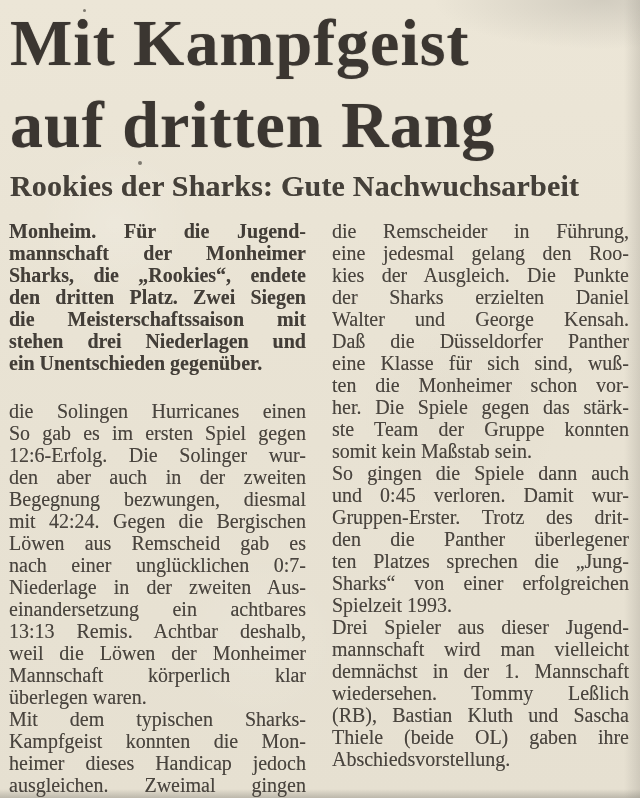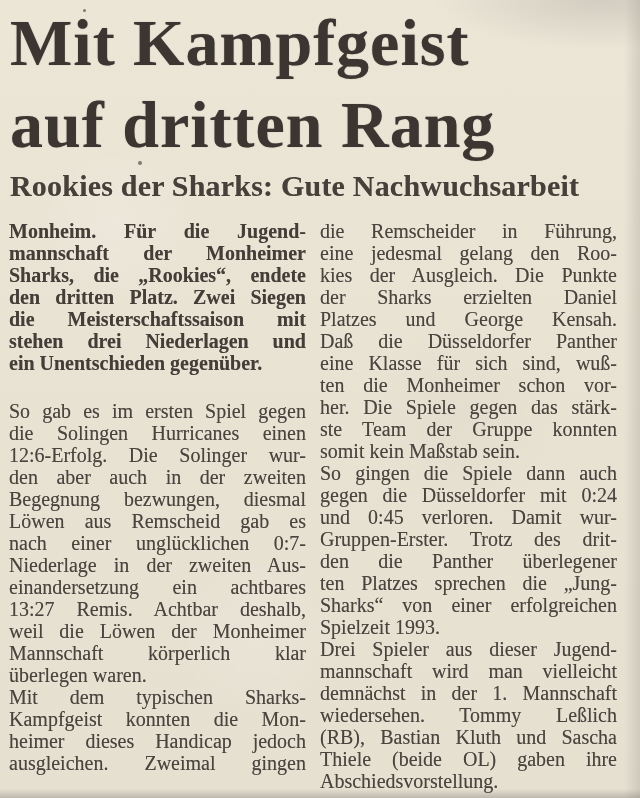--- a/index.html
+++ b/index.html
@@ -35,21 +35,21 @@
     margin: 3px 0 0 10px;
     font-size: 30px;
     line-height: 34px;
     font-weight: bold;
     letter-spacing: 0.2px;
     color: #454039;
     text-shadow: 0 0 0.6px rgba(69,64,57,0.4);
   }
   .columns {
     display: flex;
-    gap: 14px;
+    gap: 26px;
     margin: 17px 9px 0 9px;
   }
   .col {
     width: 297px;
     font-size: 20px;
     line-height: 22px;
     text-shadow: 0 0 0.5px rgba(73,68,62,0.45);
   }
   .para { margin: 0; }
   .para.lead {
@@ -93,58 +93,58 @@
         <div class="para lead">
           <div class="ln">Monheim. Für die Jugend-</div>
           <div class="ln">mannschaft der Monheimer</div>
           <div class="ln">Sharks, die „Rookies“, endete</div>
           <div class="ln">den dritten Platz. Zwei Siegen</div>
           <div class="ln">die Meisterschaftssaison mit</div>
           <div class="ln">stehen drei Niederlagen und</div>
           <div class="ln last">ein Unentschieden gegenüber.</div>
         </div>
         <div class="para">
+          <div class="ln">die Solingen Hurricanes einen</div>
           <div class="ln">So gab es im ersten Spiel gegen</div>
-          <div class="ln">die Solingen Hurricanes einen</div>
           <div class="ln">12:6-Erfolg. Die Solinger wur-</div>
           <div class="ln">den aber auch in der zweiten</div>
           <div class="ln">Begegnung bezwungen, diesmal</div>
+          <div class="ln">mit 42:24. Gegen die Bergischen</div>
           <div class="ln">Löwen aus Remscheid gab es</div>
           <div class="ln">nach einer unglücklichen 0:7-</div>
           <div class="ln">Niederlage in der zweiten Aus-</div>
           <div class="ln">einandersetzung ein achtbares</div>
-          <div class="ln">13:27 Remis. Achtbar deshalb,</div>
+          <div class="ln">13:13 Remis. Achtbar deshalb,</div>
           <div class="ln">weil die Löwen der Monheimer</div>
           <div class="ln">Mannschaft körperlich klar</div>
           <div class="ln last">überlegen waren.</div>
         </div>
         <div class="para">
           <div class="ln">Mit dem typischen Sharks-</div>
           <div class="ln">Kampfgeist konnten die Mon-</div>
           <div class="ln">heimer dieses Handicap jedoch</div>
           <div class="ln">ausgleichen. Zweimal gingen</div>
         </div>
       </div>
     <div class="col">
         <div class="para">
           <div class="ln">die Remscheider in Führung,</div>
           <div class="ln">eine jedesmal gelang den Roo-</div>
           <div class="ln">kies der Ausgleich. Die Punkte</div>
           <div class="ln">der Sharks erzielten Daniel</div>
-          <div class="ln">Platzes und George Kensah.</div>
+          <div class="ln">Walter und George Kensah.</div>
           <div class="ln">Daß die Düsseldorfer Panther</div>
           <div class="ln">eine Klasse für sich sind, wuß-</div>
           <div class="ln">ten die Monheimer schon vor-</div>
           <div class="ln">her. Die Spiele gegen das stärk-</div>
           <div class="ln">ste Team der Gruppe konnten</div>
           <div class="ln last">somit kein Maßstab sein.</div>
         </div>
         <div class="para">
           <div class="ln">So gingen die Spiele dann auch</div>
-          <div class="ln">gegen die Düsseldorfer mit 0:24</div>
           <div class="ln">und 0:45 verloren. Damit wur-</div>
           <div class="ln">Gruppen-Erster. Trotz des drit-</div>
           <div class="ln">den die Panther überlegener</div>
           <div class="ln">ten Platzes sprechen die „Jung-</div>
           <div class="ln">Sharks“ von einer erfolgreichen</div>
           <div class="ln last">Spielzeit 1993.</div>
         </div>
         <div class="para">
           <div class="ln">Drei Spieler aus dieser Jugend-</div>
           <div class="ln">mannschaft wird man vielleicht</div>

